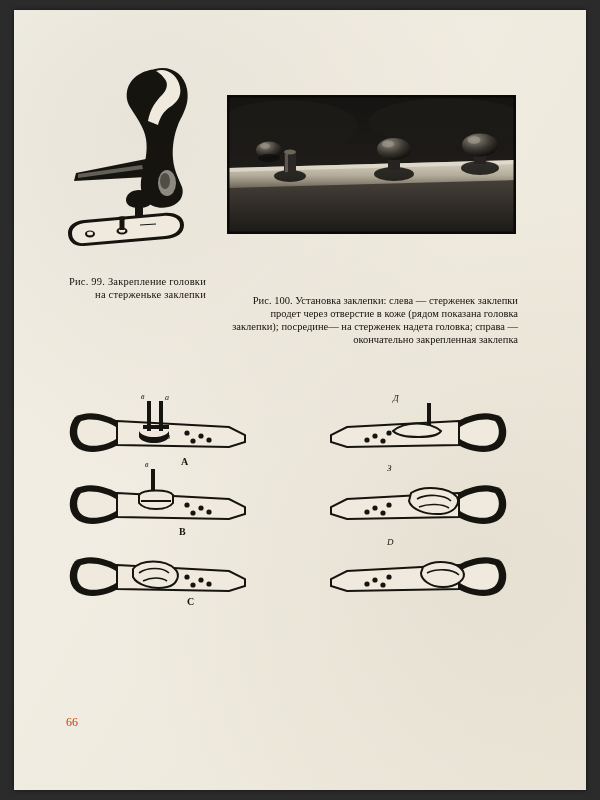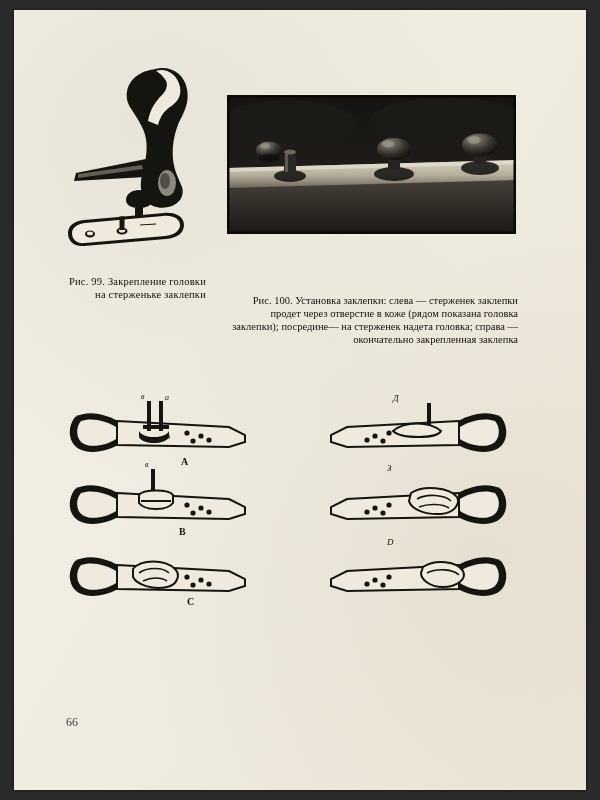--- a/index.html
+++ b/index.html
@@ -93,21 +93,21 @@
   }
   .fig101 svg { display: block; }
 
   
   .page-number {
     position: absolute;
     left: 52px;
     top: 705px;
     font-family: "Liberation Serif", serif;
     font-size: 12px;
-    color: #404040;
+    color: #c2410c;
   }
 
   .ink { fill: #16140f; }
   .none { fill: none; }
 </style>
 </head>
 <body>
 
 <div class="page">
   <div class="paper-grain"></div>

